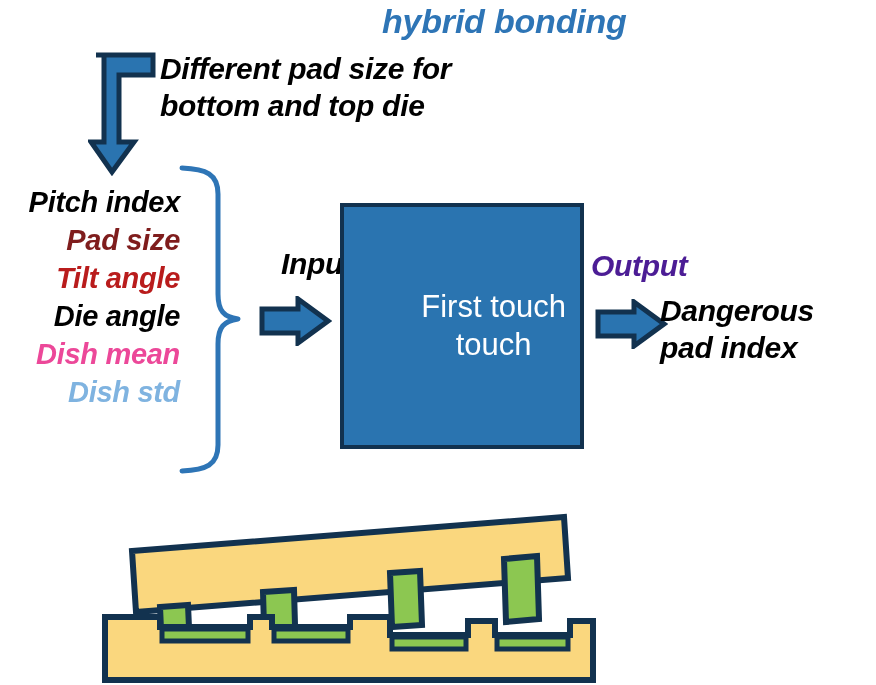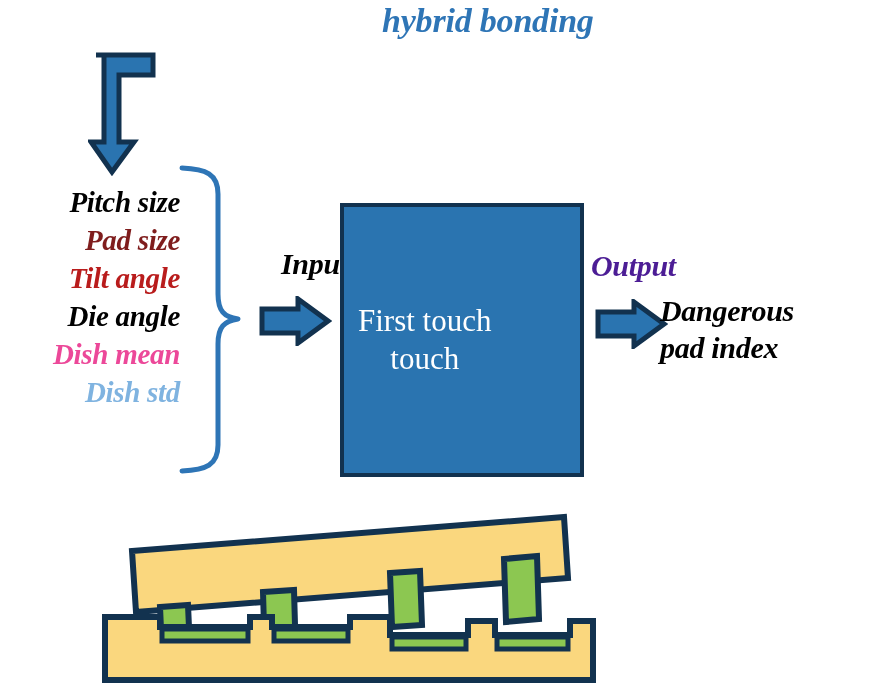--- a/index.html
+++ b/index.html
@@ -6,21 +6,21 @@
     margin: 0;
     padding: 0;
     background: #ffffff;
   }
   #root {
     position: relative;
     width: 876px;
     height: 685px;
     background: #ffffff;
     overflow: hidden;
-    font-family: Liberation Serif, serif;
+    font-family: Liberation Sans, sans-serif;
   }
   .abs { position: absolute; }
 
   
   #diagram-title {
     left: 382px;
     top: 2px;
     width: 300px;
     font-size: 34px;
     font-weight: bold;
@@ -75,27 +75,27 @@
     letter-spacing: -0.3px;
     margin-left: 40px;
   }
   #input-arrow { left: 258px; top: 296px; }
 
   
   #model-box {
     left: 340px;
     top: 203px;
     width: 244px;
-    height: 274px;
+    height: 246px;
     background: #2A74B0;
     border: 4px solid #12324F;
     box-sizing: border-box;
     display: flex;
     align-items: center;
-    justify-content: flex-start;
+    justify-content: flex-end;
   }
   #model-box-label {
     color: #ffffff;
     font-size: 31px;
     font-weight: normal;
     font-style: normal;
     text-align: center;
     line-height: 1.22;
     padding: 0 14px;
   }
@@ -134,23 +134,27 @@
 <div id="root">
 
   <div class="abs" id="diagram-title">hybrid bonding</div>
 
   <div class="abs" id="elbow-arrow">
     <svg width="90" height="128" viewBox="0 0 90 128" xmlns="http://www.w3.org/2000/svg">
       <path d="M 5 5 L 62 5 L 62 25 L 28 25 L 28 92 L 43 92 L 21 122 L 0 92 L 13 92 L 13 5 Z" transform="translate(3,2)" fill="#2A74B0" stroke="#12324F" stroke-width="5" stroke-linejoin="miter"></path>
     </svg>
   </div>
 
+  <div class="abs" id="callout-note">
+    <div>Different pad size for</div>
+    <div>bottom and top die</div>
+  </div>
 
   <div class="abs" id="parameter-list">
-    <span class="param-item" style="color:#000000">Pitch size</span>
+    <span class="param-item" style="color:#000000">Pitch index</span>
     <span class="param-item" style="color:#7f1d1d">Pad size</span>
     <span class="param-item" style="color:#b91c1c">Tilt angle</span>
     <span class="param-item" style="color:#000000">Die angle</span>
     <span class="param-item" style="color:#ec4899">Dish mean</span>
     <span class="param-item" style="color:#7FB3E0">Dish std</span>
   </div>
 
   <div class="abs" id="input-brace">
     <svg width="72" height="312" viewBox="0 0 72 312" xmlns="http://www.w3.org/2000/svg">
       <path d="M 6 4

